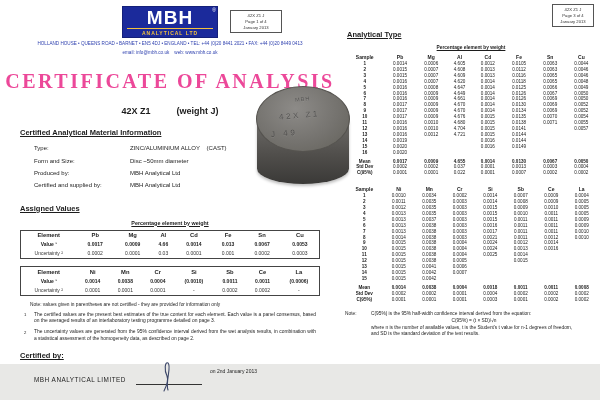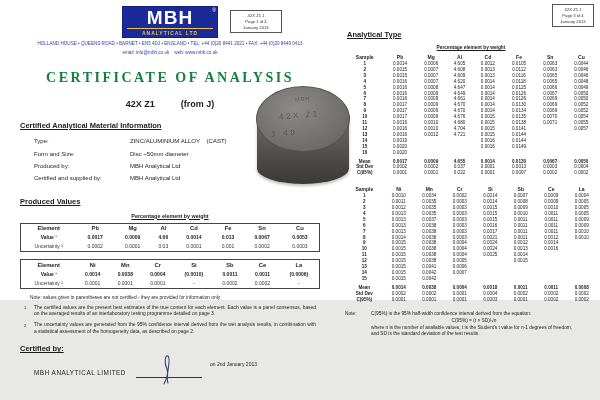--- a/index.html
+++ b/index.html
@@ -1,29 +1,29 @@
 <!DOCTYPE html>
 <html><head>
 <meta charset="utf-8">
 <style>
   * { box-sizing: border-box; margin: 0; padding: 0; }
   html,body { width:600px; height:400px; }
   body { background:#e8e8e6; font-family:"Liberation Sans", sans-serif; color:#1c1c1c; position:relative; overflow:hidden; }
-  .sheet { position:absolute; left:0; top:0; width:600px; height:300px; background:#ffffff; }
+  .sheet { position:absolute; left:0; top:0; width:600px; height:364px; background:#ffffff; }
 
   
   .page1 { position:absolute; left:0; top:0; width:340px; height:400px; }
   .logo { width:96px; margin:6px auto 0 auto; background:#1b2a9b; border:1px solid #14207a; padding:2px 4px 1px 4px; text-align:center; position:relative; }
   .logo-mbh { color:#ffffff; font-weight:bold; font-size:19px; line-height:18px; letter-spacing:1px; font-family:"Liberation Sans",sans-serif; }
   .logo-reg { position:absolute; right:1px; top:0; color:#fff; font-size:5px; }
   .logo-sub { color:#f2c23e; font-size:5px; font-weight:bold; letter-spacing:1px; border-top:1px solid #f2c23e; margin-top:1px; padding-top:1px; }
   .addr { text-align:center; color:#2d3fae; font-size:4.6px; line-height:6px; margin-top:3px; white-space:pre; }
   .stamp { position:absolute; border:1px solid #555; background:#fff; font-size:4.2px; line-height:5.8px; text-align:center; padding:2px 3px; color:#333; }
   .stamp1 { left:230px; top:10px; width:52px; }
-  .title { text-align:center; font-family:"Liberation Serif", serif; font-weight:bold; font-size:14px; letter-spacing:2.5px; margin-top:14px; color:#15803d; }
+  .title { text-align:center; font-family:"Liberation Serif", serif; font-weight:bold; font-size:20px; letter-spacing:2.5px; margin-top:14px; color:#ec4899; }
   .product-line { text-align:center; margin-top:13px; font-size:9px; font-weight:bold; }
   .product-line .gap { display:inline-block; width:26px; }
   .sec-head { font-weight:bold; font-size:7.5px; text-decoration:underline; margin:12px 0 0 20px; }
   .crm-table { margin:5px 0 0 34px; border-collapse:collapse; }
   .crm-table td { font-size:6px; padding:3.2px 0; white-space:pre; vertical-align:top; }
   .crm-table td:first-child { width:96px; }
   .pct-head { text-align:center; font-size:5.4px; font-weight:bold; text-decoration:underline; margin-top:7px; }
   .avals { width:300px; margin:4px auto 0 auto; border:1px solid #444; border-collapse:collapse; }
   .avals td { text-align:center; font-size:5px; padding:1.6px 0; white-space:pre; }
   .avals td:first-child { width:56px; }
@@ -84,21 +84,21 @@
       <div class="logo-reg">®</div>
       <div class="logo-sub">ANALYTICAL LTD</div>
     </div>
 
     <div class="addr">HOLLAND HOUSE • QUEENS ROAD • BARNET • EN5 4DJ • ENGLAND • TEL: +44 (0)20 8441 2021 • FAX: +44 (0)20 8449 0413</div>
     <div class="addr">email: info@mbh.co.uk    web: www.mbh.co.uk</div>
 
     <div class="title">CERTIFICATE  OF  ANALYSIS</div>
 
     <div class="product-line">
-      <span>42X Z1</span><span class="gap"></span><span>(from J)</span>
+      <span>42X Z1</span><span class="gap"></span><span>(weight J)</span>
     </div>
 
     <div class="sec-head">Certified Analytical Material Information</div>
     <table class="crm-table">
       <tbody>
           <tr>
             <td>Type:</td>
             <td>ZINC/ALUMINIUM ALLOY    (CAST)</td>
           </tr>
           <tr>
@@ -109,21 +109,21 @@
             <td>Produced by:</td>
             <td>MBH Analytical Ltd</td>
           </tr>
           <tr>
             <td>Certified and supplied by:</td>
             <td>MBH Analytical Ltd</td>
           </tr>
         </tbody>
     </table>
 
-    <div class="sec-head">Produced Values</div>
+    <div class="sec-head">Assigned Values</div>
     <div class="pct-head">Percentage element by weight</div>
 
     <table class="avals">
       <tbody>
           <tr>
             <td>Element</td>
             <td>Pb</td>
             <td>Mg</td>
             <td>Al</td>
             <td>Cd</td>

